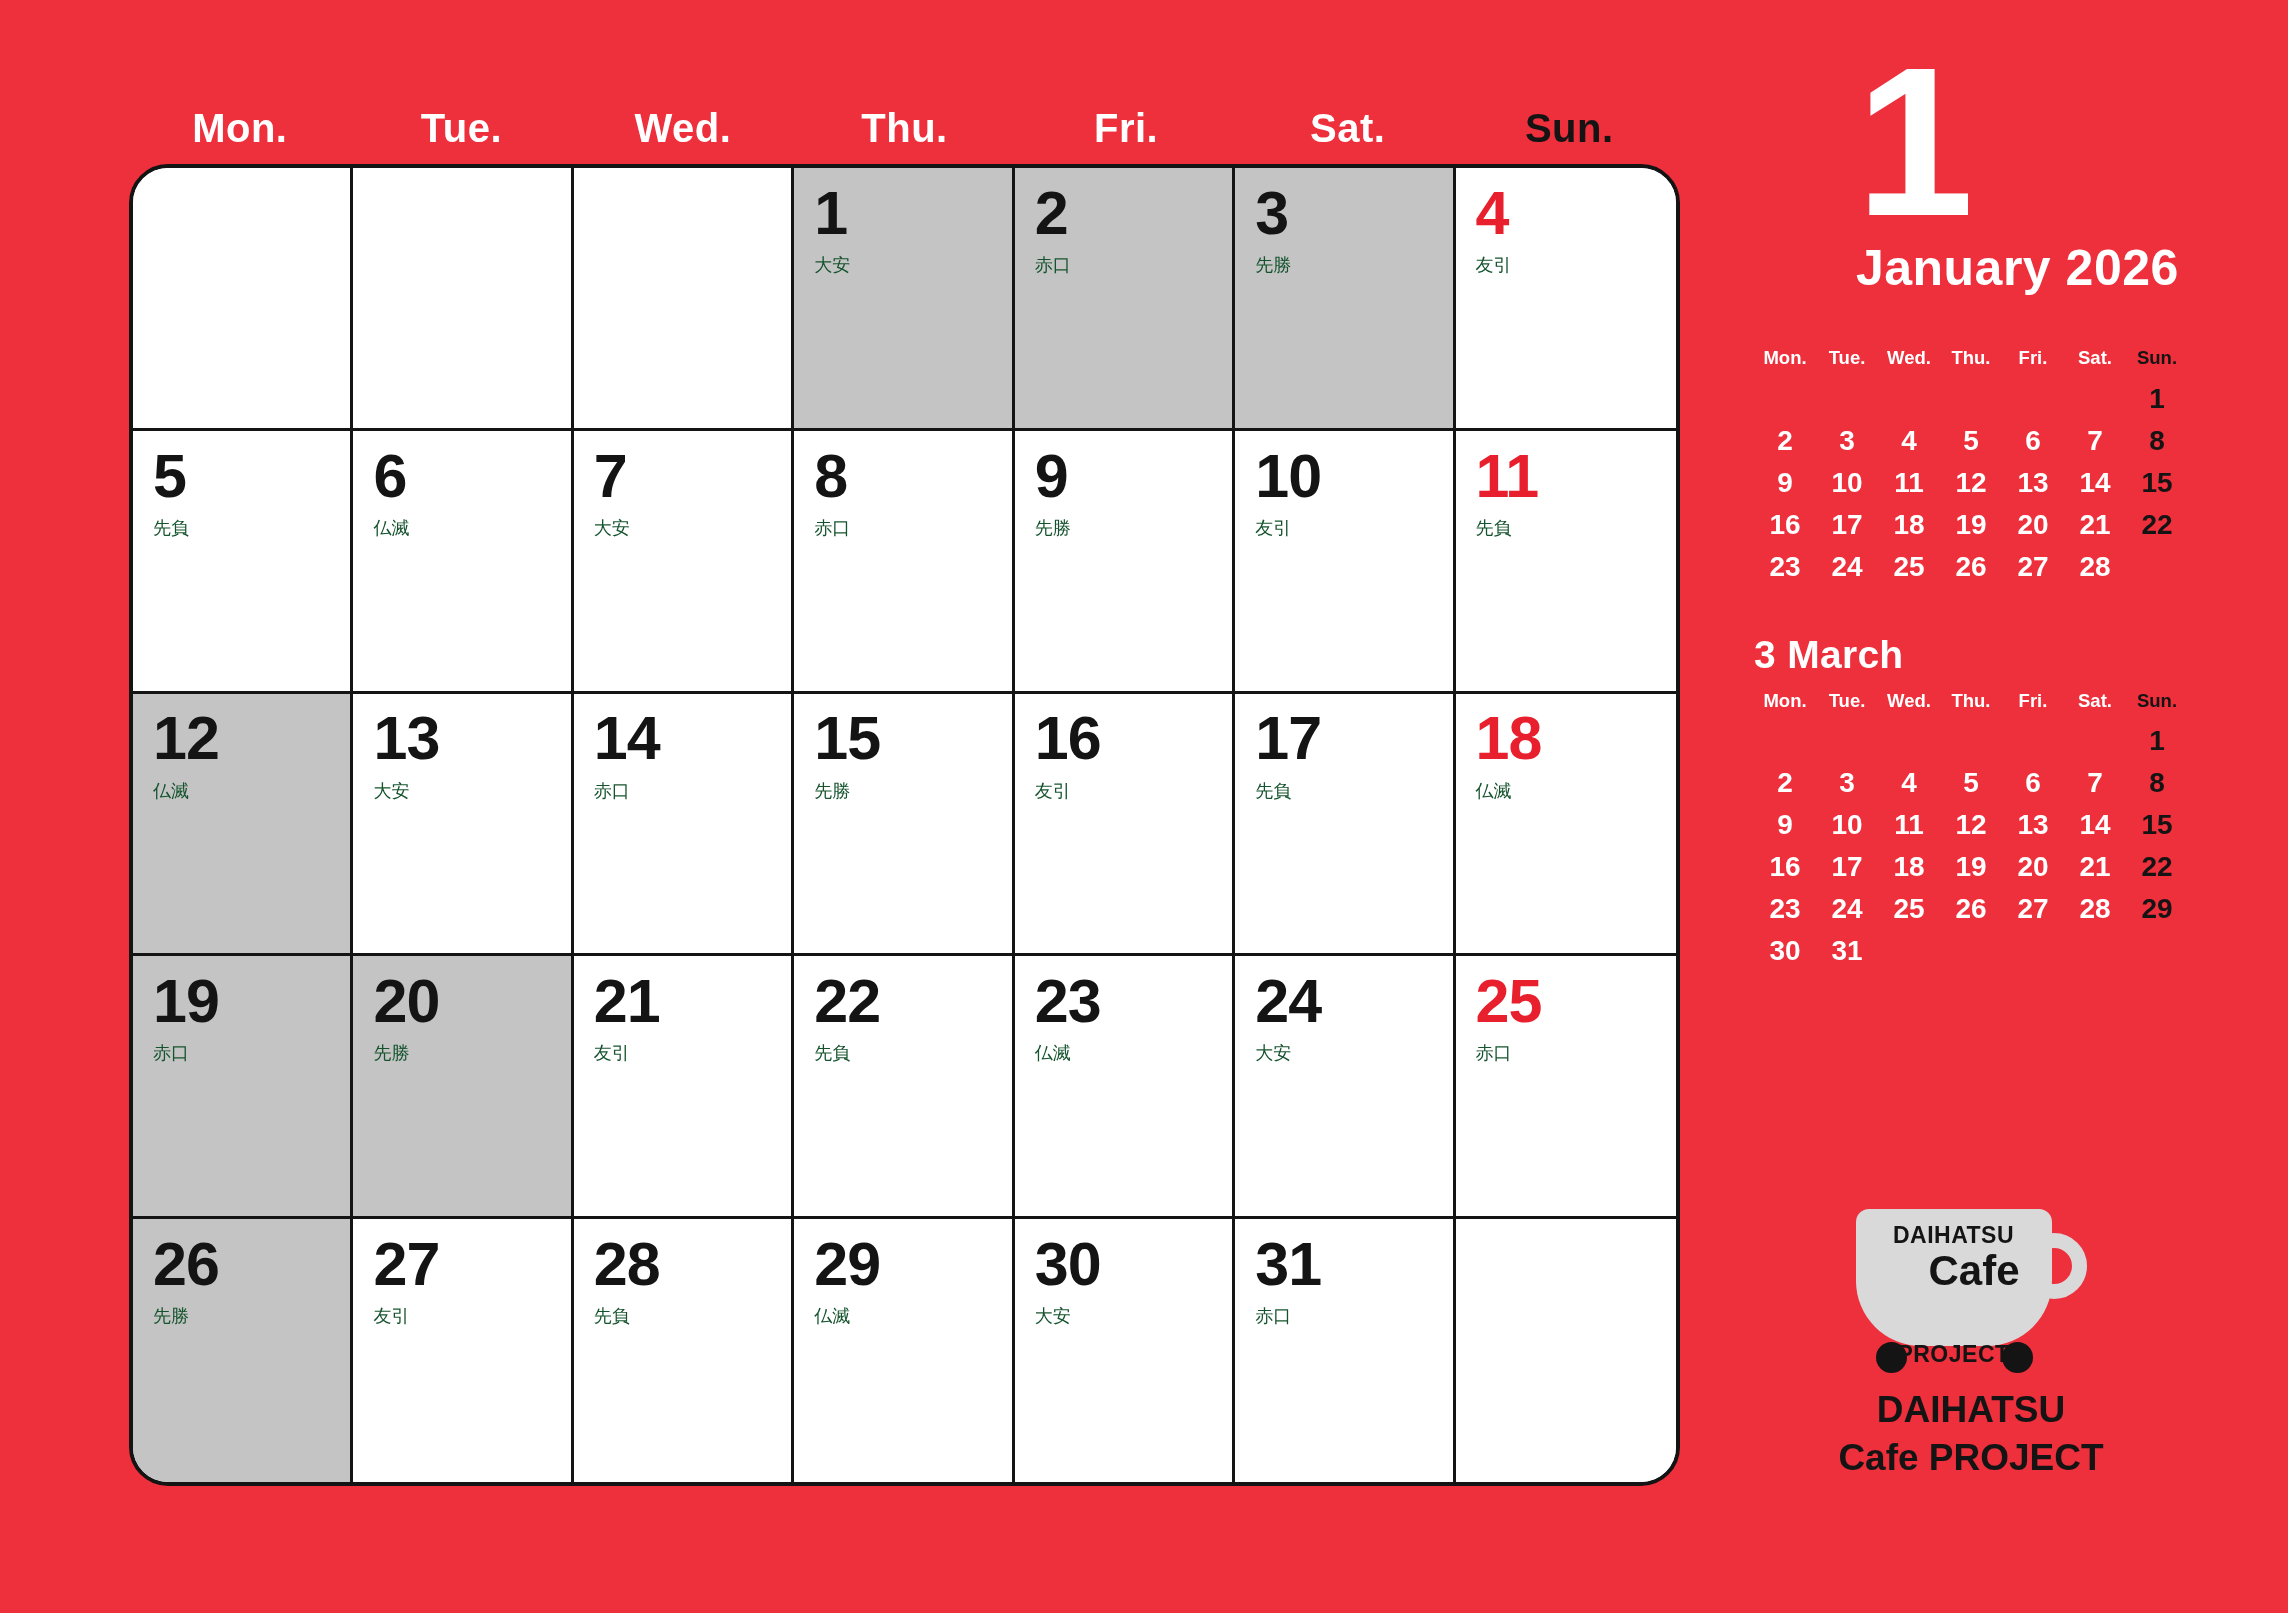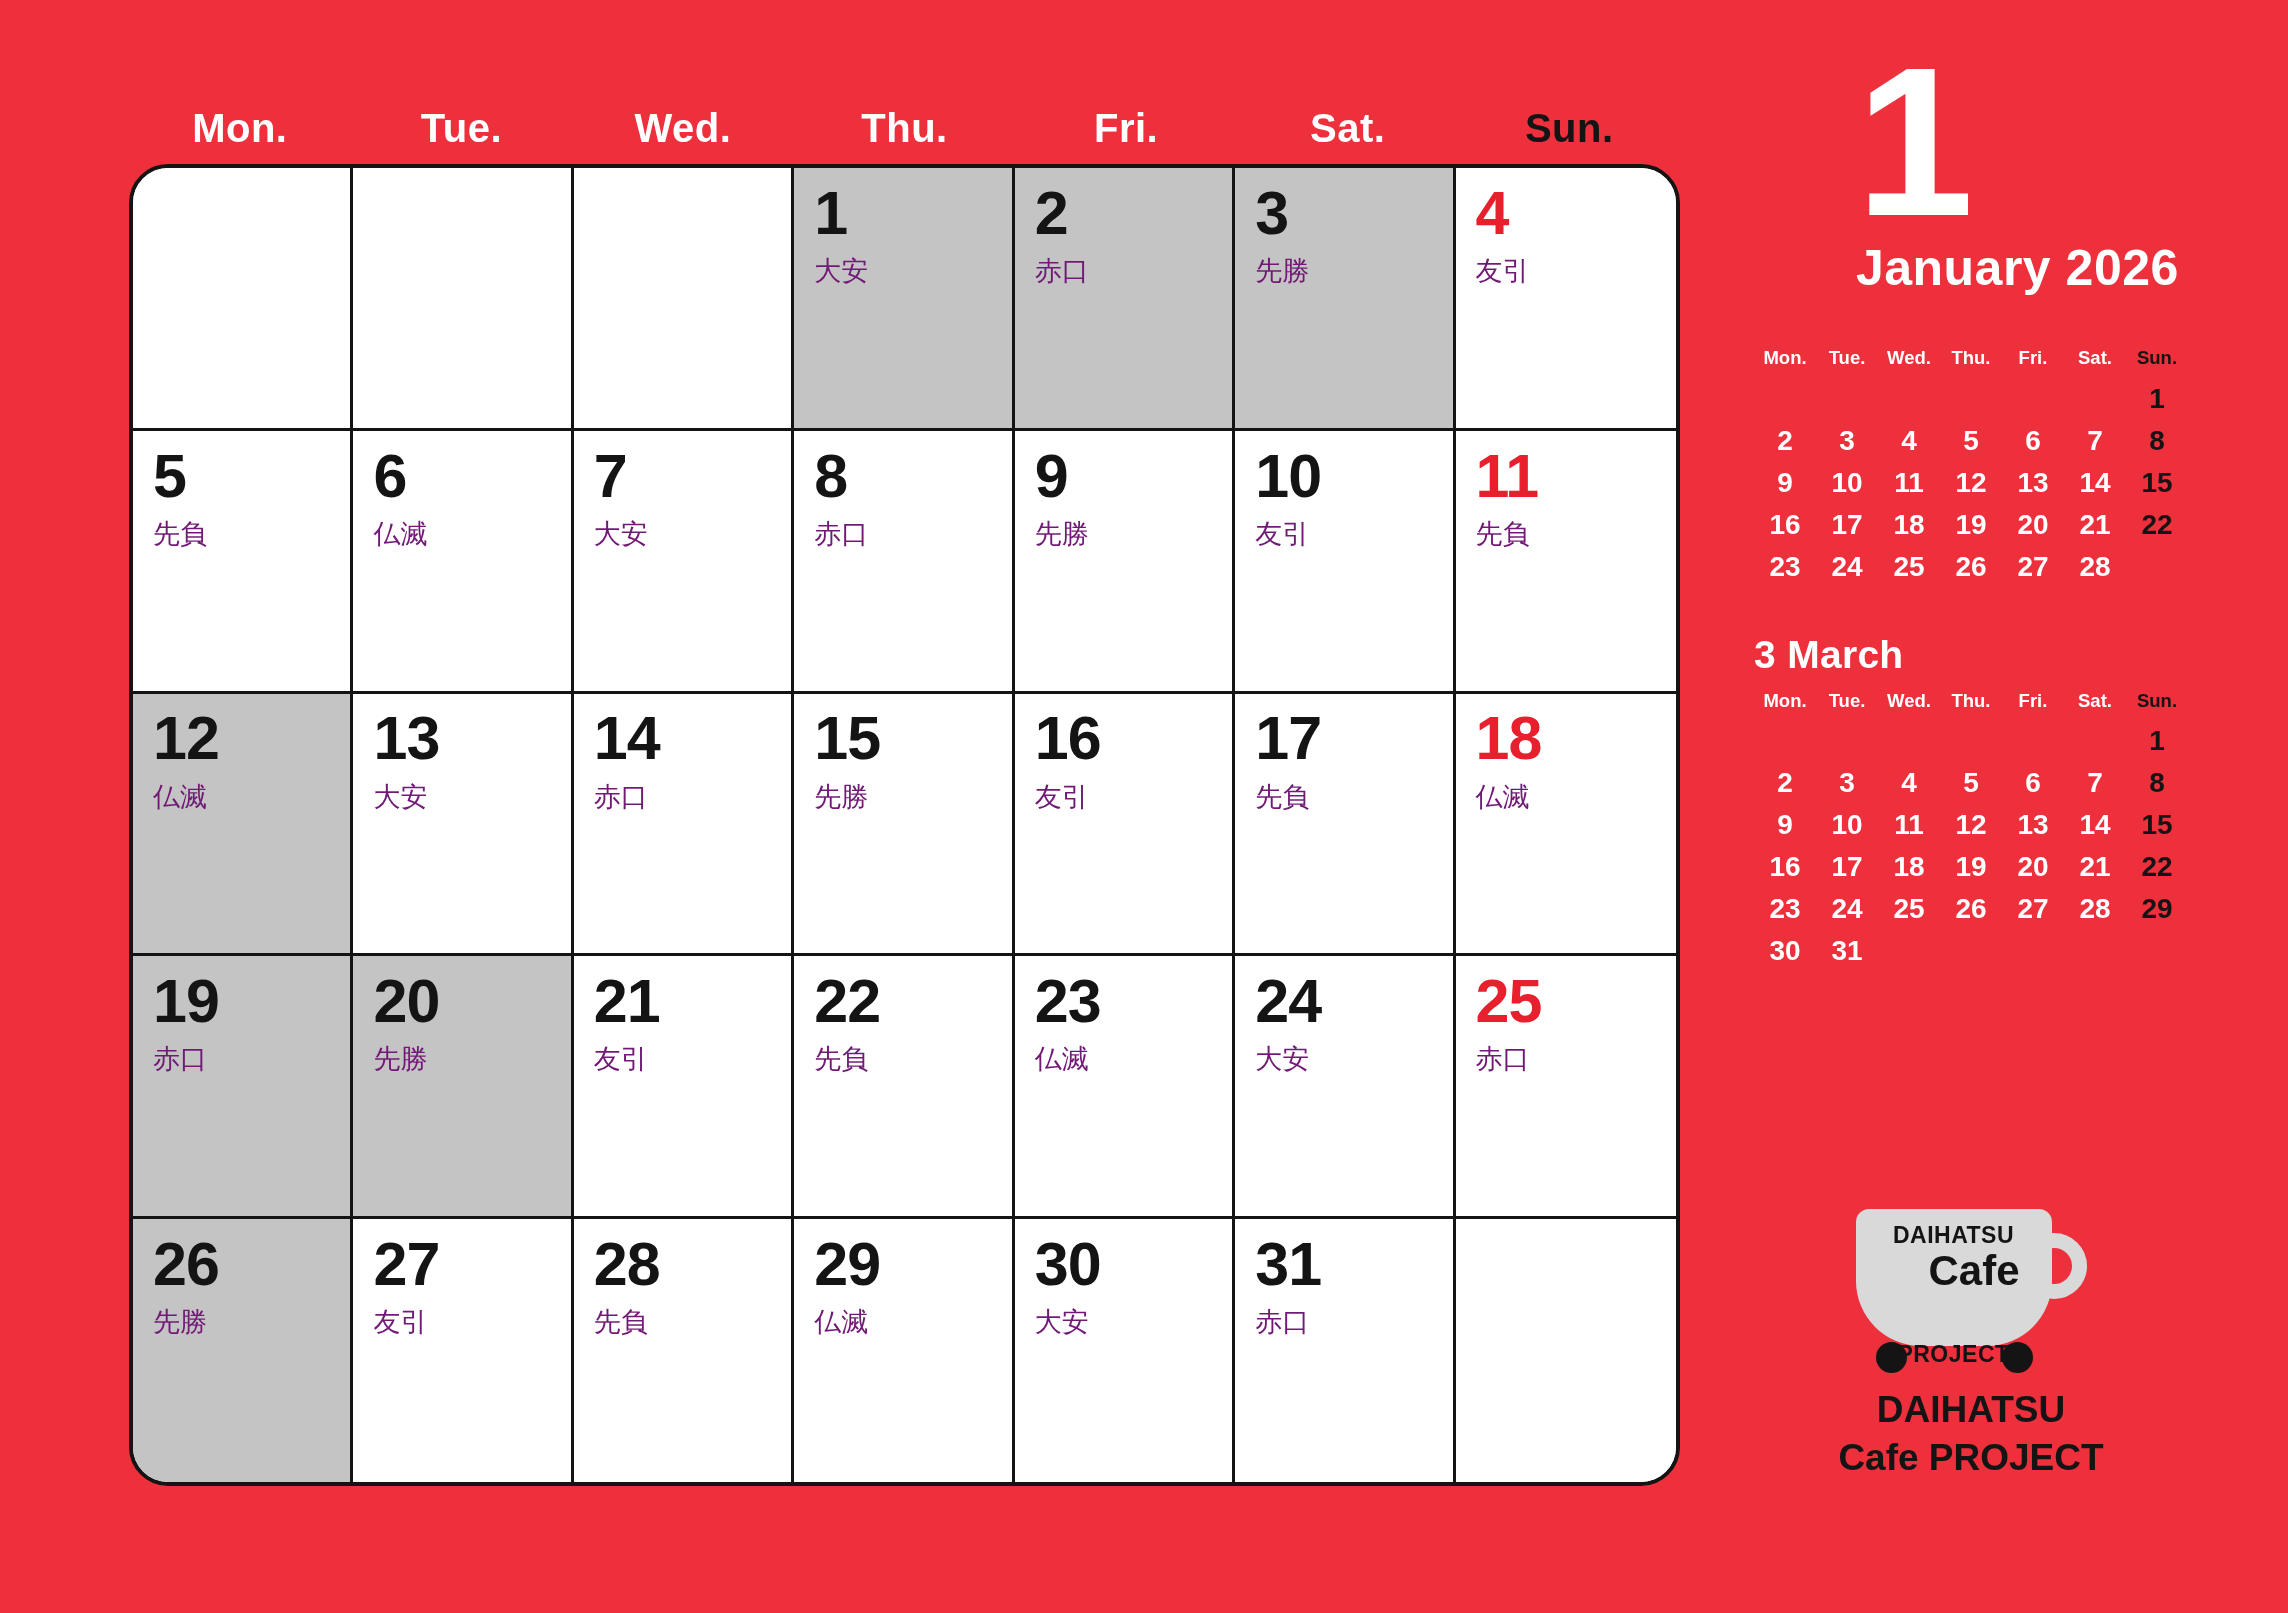--- a/index.html
+++ b/index.html
@@ -71,22 +71,22 @@
   .daynum {
     font-size: 61px;
     font-weight: bold;
     color: #141414;
     line-height: 1.0;
     letter-spacing: -0.9px;
   }
   .daynum.red { color: #e8202e; }
   .rokuyo {
     margin-top: 9.2px;
-    font-size: 27px;
-    color: #701a75;
+    font-size: 18px;
+    color: #14532d;
     font-weight: normal;
     letter-spacing: 0px;
   }
 
   
   .side {
     position: absolute;
     left: 1754px;
     top: 55px;
     width: 434px;

